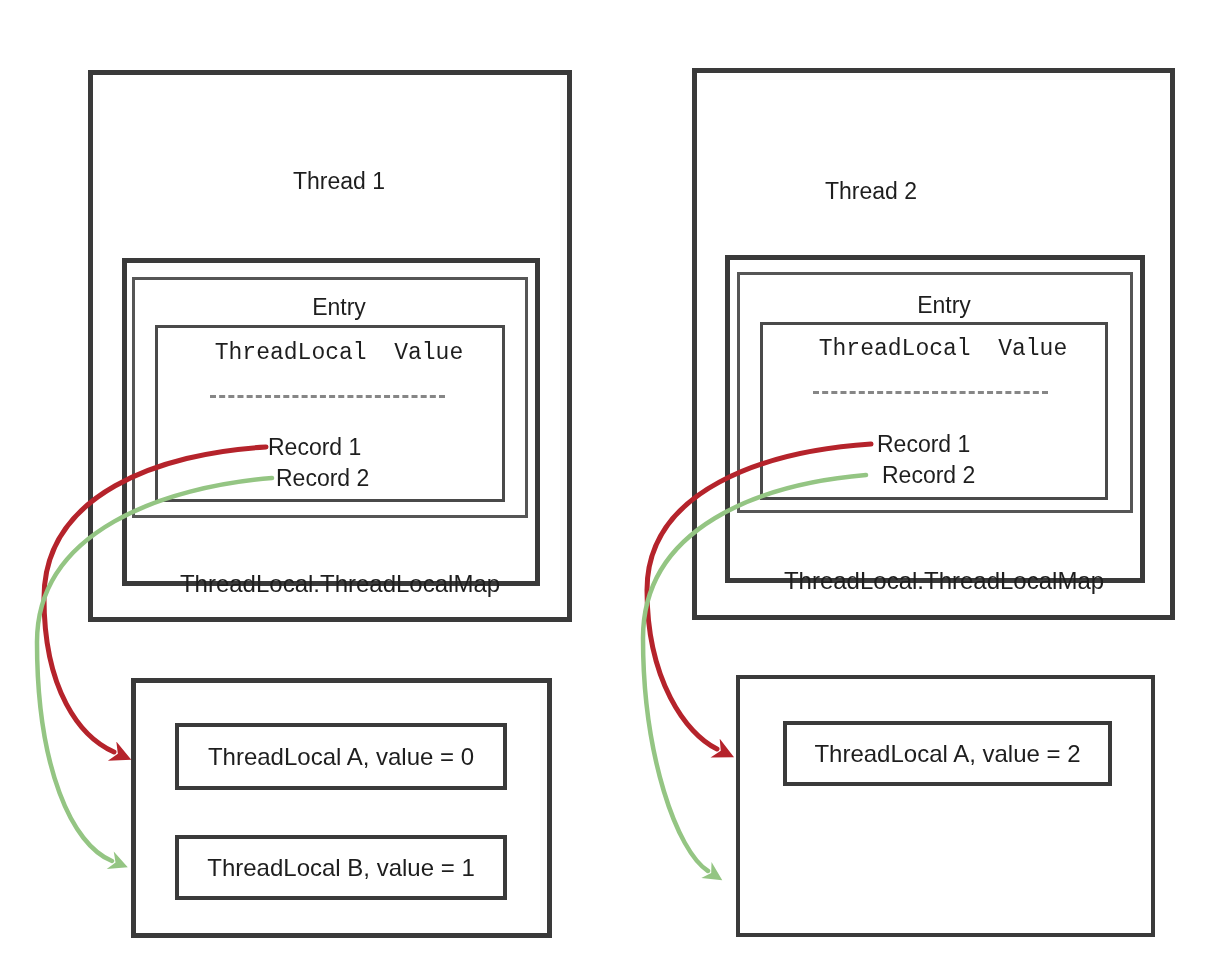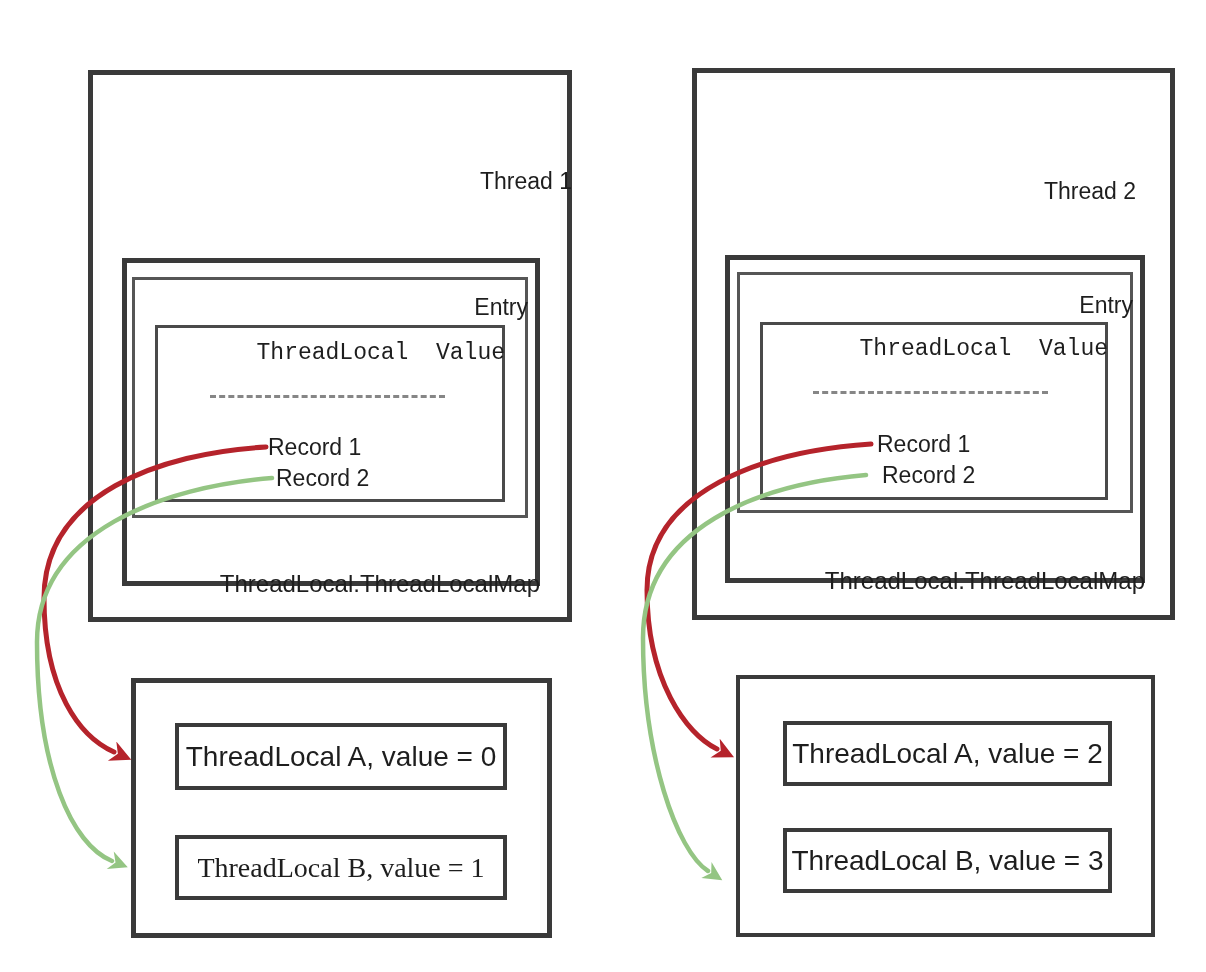--- a/index.html
+++ b/index.html
@@ -17,23 +17,23 @@
     position:relative;width:1206px;height:972px;background:var(--background);
     font-family:"Liberation Sans","DejaVu Sans",sans-serif;color:var(--text);
     overflow:hidden;
   }
   .abs{position:absolute;box-sizing:border-box;}
   .box-dark{border:5px solid var(--box-border);background:transparent;}
   .box-med{border:3px solid var(--inner-border);background:transparent;}
   .box-value{border:3px solid var(--value-border);background:transparent;}
   .box-cell{border:4px solid var(--box-border);display:flex;align-items:center;justify-content:center;}
   .lbl{font-size:23px;line-height:26px;white-space:nowrap;}
-  .lbl-center{text-align:right;padding-left:18px;}
+  .lbl-center{text-align:center;padding-left:18px;}
   .lbl-pre{white-space:pre;font-family:Liberation Mono, monospace;}
-  .cell-text{font-size:28px;line-height:26px;white-space:nowrap;}
+  .cell-text{font-size:24px;line-height:26px;white-space:nowrap;}
   .map-label{font-size:24px;margin-top:18px;}
   .dash{border-top:3px dashed var(--dash-line);height:0;}
   .overlay{position:absolute;left:0;top:0;pointer-events:none;}
 </style>
 </head>
 <body>
 
 <div class="canvas">
 
   <div class="abs box-dark" style="left:88px;top:70px;width:484px;height:552px;"></div>
@@ -48,45 +48,42 @@
   <div class="abs dash" style="left:210px;top:395px;width:235px;"></div>
   <div class="abs lbl" style="left:268px;top:434px;">Record 1</div>
   <div class="abs lbl" style="left:276px;top:465px;">Record 2</div>
 
   <div class="abs lbl lbl-center map-label" style="left:122px;top:553px;width:418px;">ThreadLocal.ThreadLocalMap</div>
 
   <div class="abs box-dark" style="left:131px;top:678px;width:421px;height:260px;"></div>
   <div class="abs box-cell" style="left:175px;top:723px;width:332px;height:67px;">
     <span class="cell-text">ThreadLocal A, value = 0</span>
   </div>
-  <div class="abs box-cell" style="left:175px;top:835px;width:332px;height:65px;font-family:Liberation Serif, serif;">
+  <div class="abs box-cell" style="left:175px;top:835px;width:332px;height:65px;">
     <span class="cell-text">ThreadLocal B, value = 1</span>
   </div>
 
   <div class="abs box-dark" style="left:692px;top:68px;width:483px;height:552px;"></div>
-  <div class="abs lbl lbl-center" style="left:724px;top:178px;width:412px;">Thread 2</div>
+  <div class="abs lbl lbl-center" style="left:656px;top:178px;width:412px;">Thread 2</div>
 
   <div class="abs box-dark" style="left:725px;top:255px;width:420px;height:328px;"></div>
   <div class="abs box-med" style="left:737px;top:272px;width:396px;height:241px;"></div>
   <div class="abs lbl lbl-center" style="left:737px;top:292px;width:396px;">Entry</div>
 
   <div class="abs box-value" style="left:760px;top:322px;width:348px;height:178px;"></div>
   <div class="abs lbl lbl-center lbl-pre" style="left:760px;top:336px;width:348px;">ThreadLocal  Value</div>
   <div class="abs dash" style="left:813px;top:391px;width:235px;"></div>
   <div class="abs lbl" style="left:877px;top:431px;">Record 1</div>
   <div class="abs lbl" style="left:882px;top:462px;">Record 2</div>
 
   <div class="abs lbl lbl-center map-label" style="left:725px;top:550px;width:420px;">ThreadLocal.ThreadLocalMap</div>
 
   <div class="abs box-dark" style="left:736px;top:675px;width:419px;height:262px;border-width:4px;"></div>
   <div class="abs box-cell" style="left:783px;top:721px;width:329px;height:65px;text-align:center;">
     <span class="cell-text">ThreadLocal A, value = 2</span>
-  </div>
-  <div class="abs box-cell" style="left:783px;top:828px;width:329px;height:65px;">
-    <span class="cell-text">ThreadLocal B, value = 3</span>
   </div>
 
   <svg class="overlay" width="1206" height="972" viewBox="0 0 1206 972">
     <defs>
       <marker id="head-red" viewBox="0 0 10 10" refX="1" refY="5" markerWidth="4.6" markerHeight="4.2" orient="auto-start-reverse">
         <path d="M0 0 L10 5 L0 10 L3 5 Z" style="fill:var(--arrow-red)"></path>
       </marker>
       <marker id="head-green" viewBox="0 0 10 10" refX="1" refY="5" markerWidth="4.6" markerHeight="4.2" orient="auto-start-reverse">
         <path d="M0 0 L10 5 L0 10 L3 5 Z" style="fill:var(--arrow-green)"></path>
       </marker>

